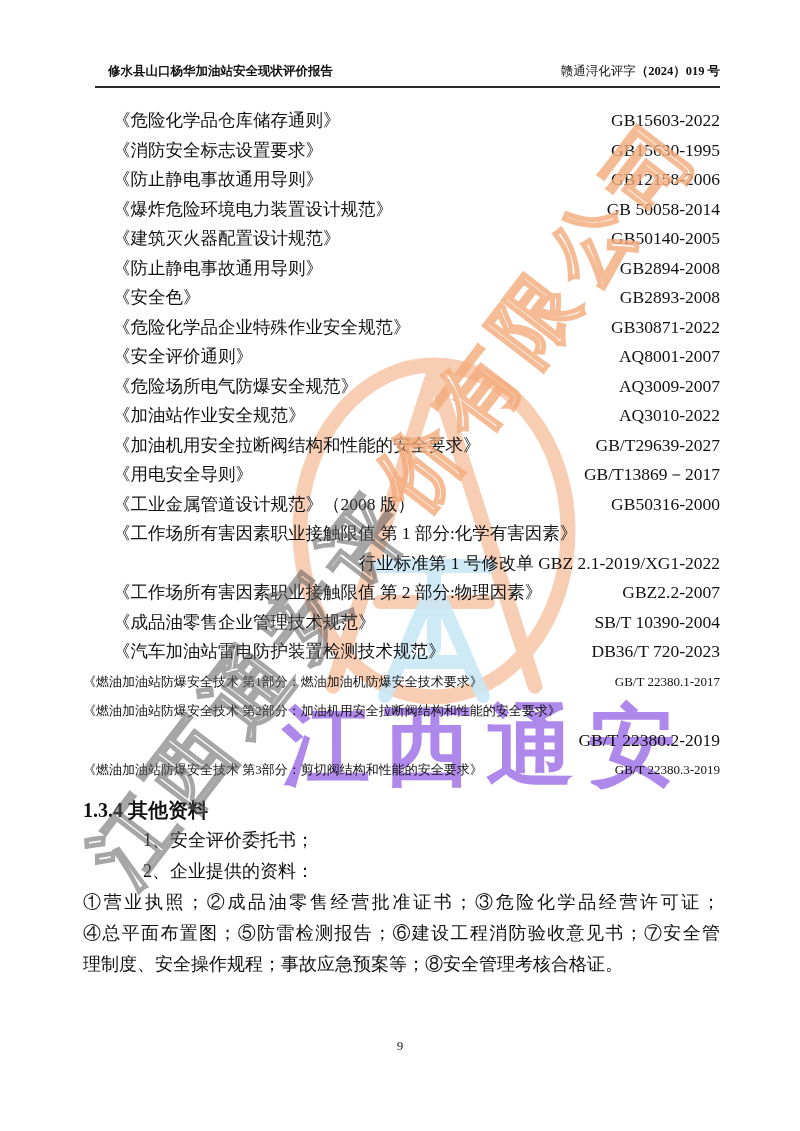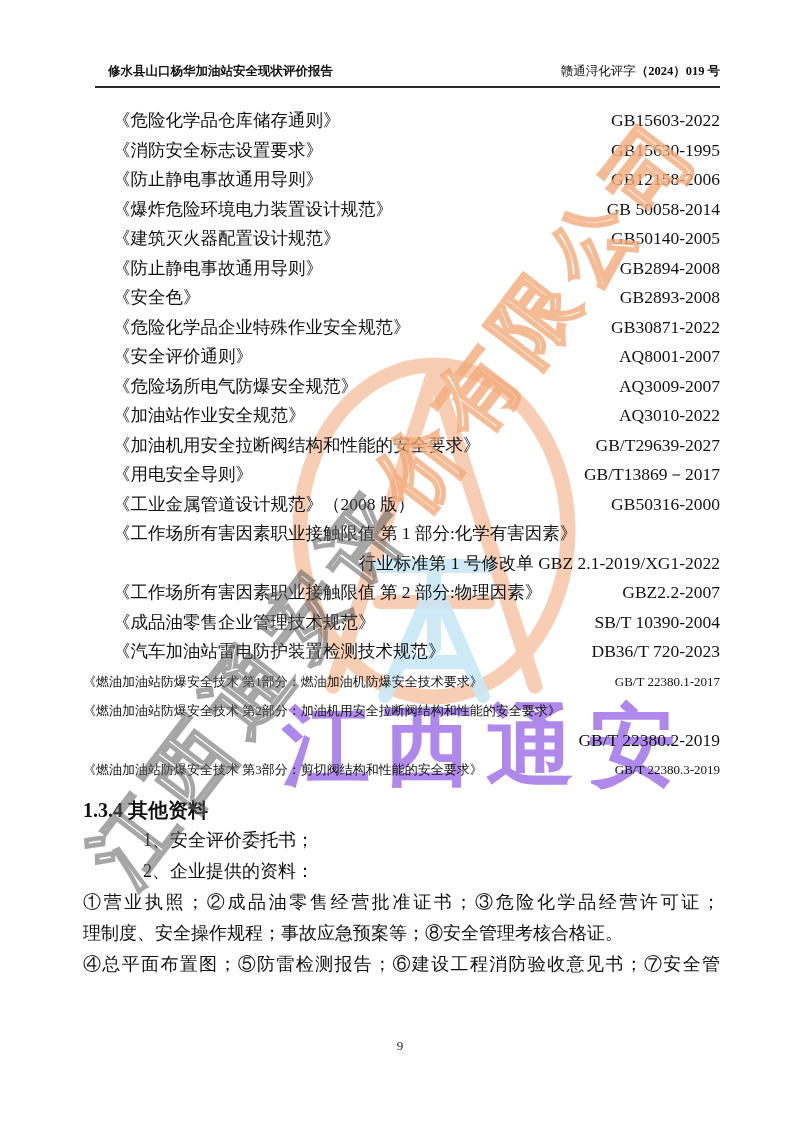--- a/index.html
+++ b/index.html
@@ -194,21 +194,21 @@
     <span class="s-code">GB/T 22380.3-2019</span>
   </div>
       </div>
 
     <div class="section">
       <div class="sec-heading">1.3.4 其他资料</div>
       <div class="sec-item">1、安全评价委托书；</div>
       <div class="sec-item">2、企业提供的资料：</div>
       <div>
           <div class="para-line fill">①营业执照；②成品油零售经营批准证书；③危险化学品经营许可证；</div>
+          <div class="para-line fill">④总平面布置图；⑤防雷检测报告；⑥建设工程消防验收意见书；⑦安全管</div>
           <div class="para-line">理制度、安全操作规程；事故应急预案等；⑧安全管理考核合格证。</div>
-          <div class="para-line fill">④总平面布置图；⑤防雷检测报告；⑥建设工程消防验收意见书；⑦安全管</div>
         </div>
     </div>
 
   </div>
 
   <div class="page-number">9</div>
 </div>
 
 </body></html>

